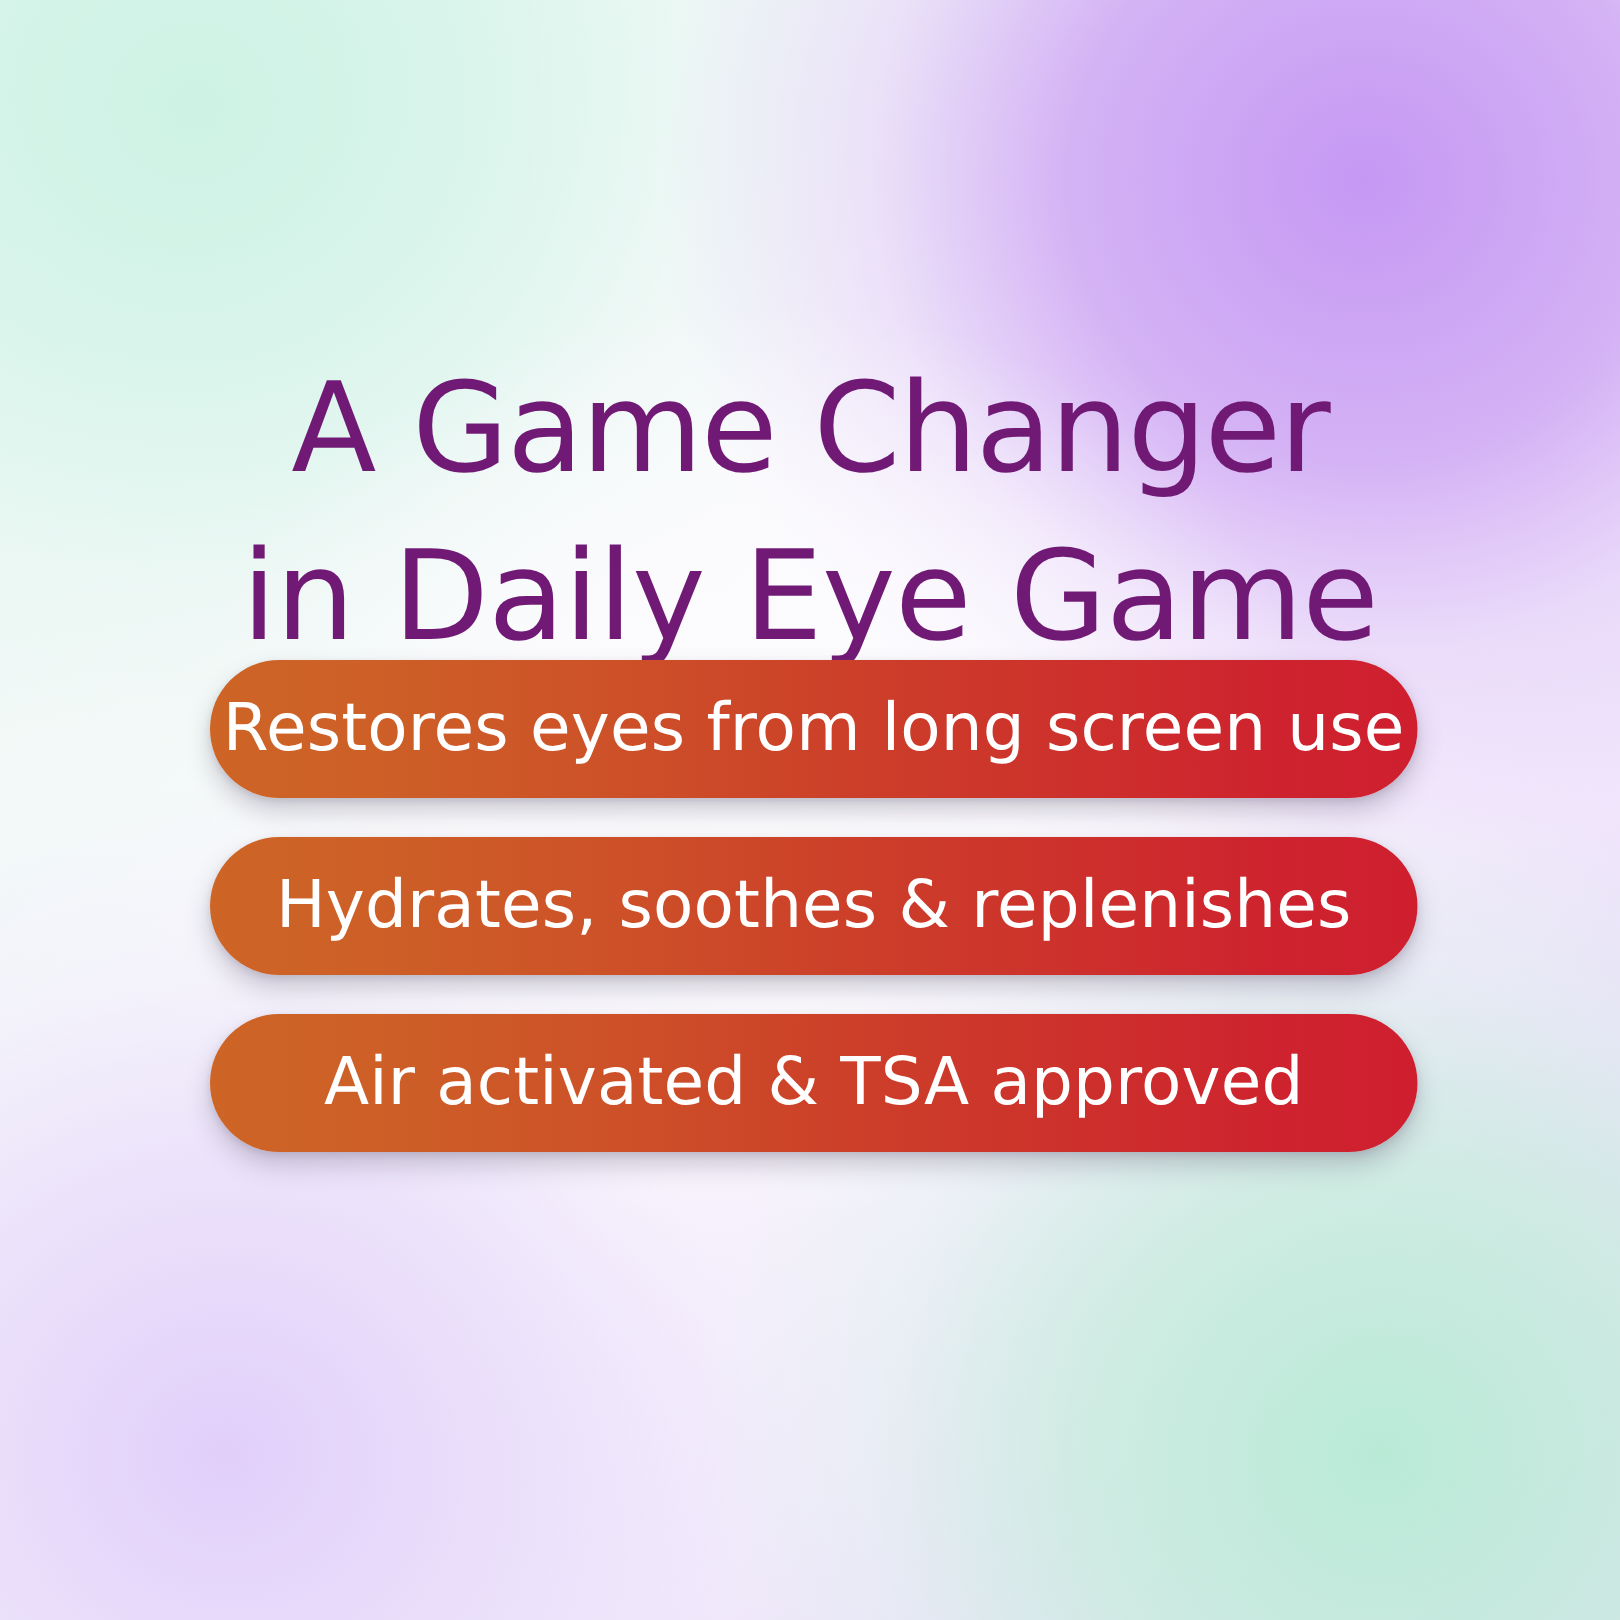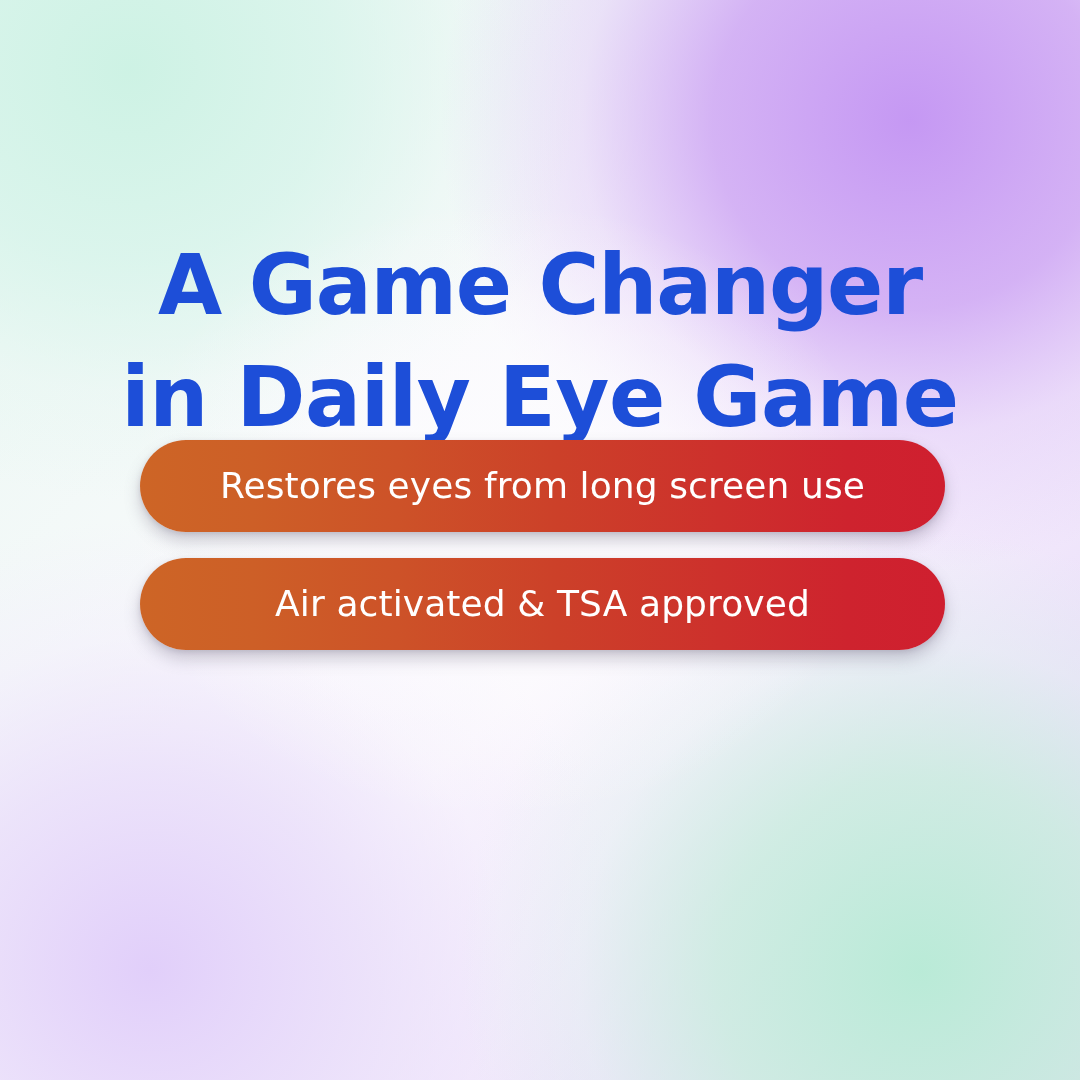--- a/index.html
+++ b/index.html
@@ -104,23 +104,23 @@
     box-sizing: border-box;
   }
 
   
   .headline {
     position: absolute;
     left: 0;
     top: 174px;
     width: 1080px;
     text-align: center;
-    color: #1d4ed8;
+    color: #701a75;
     font-family: "DejaVu Sans", "Liberation Sans", sans-serif;
-    font-weight: 700;
+    font-weight: 400;
     font-size: 83px;
     line-height: 112px;
     letter-spacing: -1.2px;
     user-select: none;
   }
   .headline .hl-line {
     display: block;
     white-space: nowrap;
   }
   .headline .hl-line-2 {
@@ -155,21 +155,21 @@
     align-items: center;
     justify-content: center;
     overflow: hidden;
   }
   .pill:last-child { margin-bottom: 4px; }
 
   .pill-label {
     color: #ffffff;
     font-family: "DejaVu Sans", "Liberation Sans", sans-serif;
     font-weight: 400;
-    font-size: 36px;
+    font-size: 44px;
     line-height: 1;
     letter-spacing: 0.1px;
     white-space: nowrap;
     text-align: center;
     user-select: none;
   }
 </style>
 </head>
 <body>
 
@@ -189,20 +189,23 @@
       <span class="hl-line hl-line-2">in Daily Eye Game</span>
     </h1>
 
     <div class="pill-stack">
 
       <div class="pill">
         <span class="pill-label">Restores eyes from long screen use</span>
       </div>
 
 
+      <div class="pill">
+        <span class="pill-label">Hydrates, soothes &amp; replenishes</span>
+      </div>
 
       <div class="pill">
         <span class="pill-label">Air activated &amp; TSA approved</span>
       </div>
 
     </div>
 
   </div>
 </div>
 

